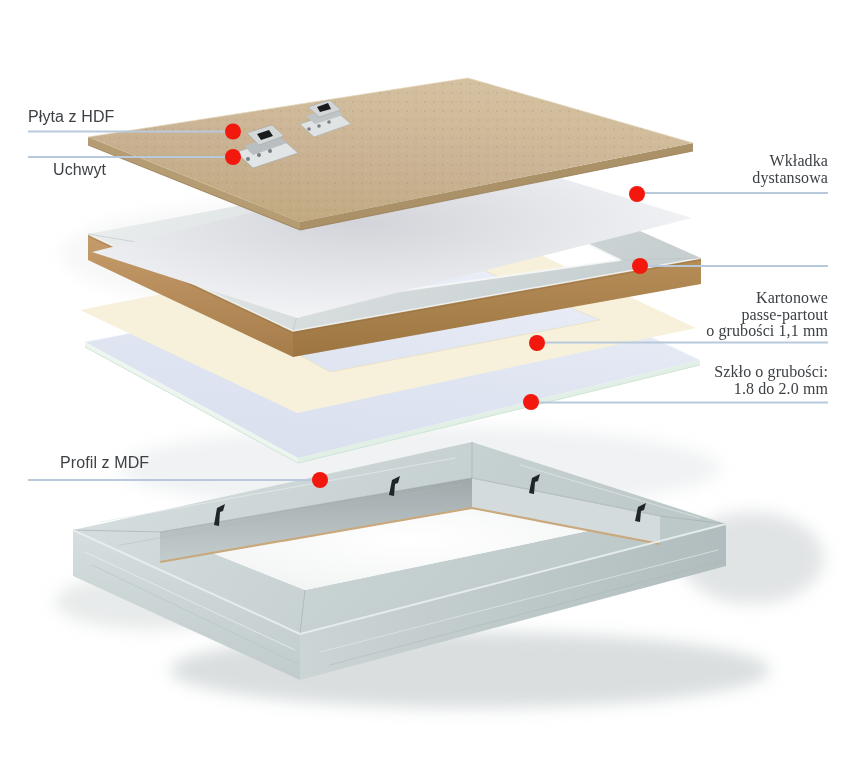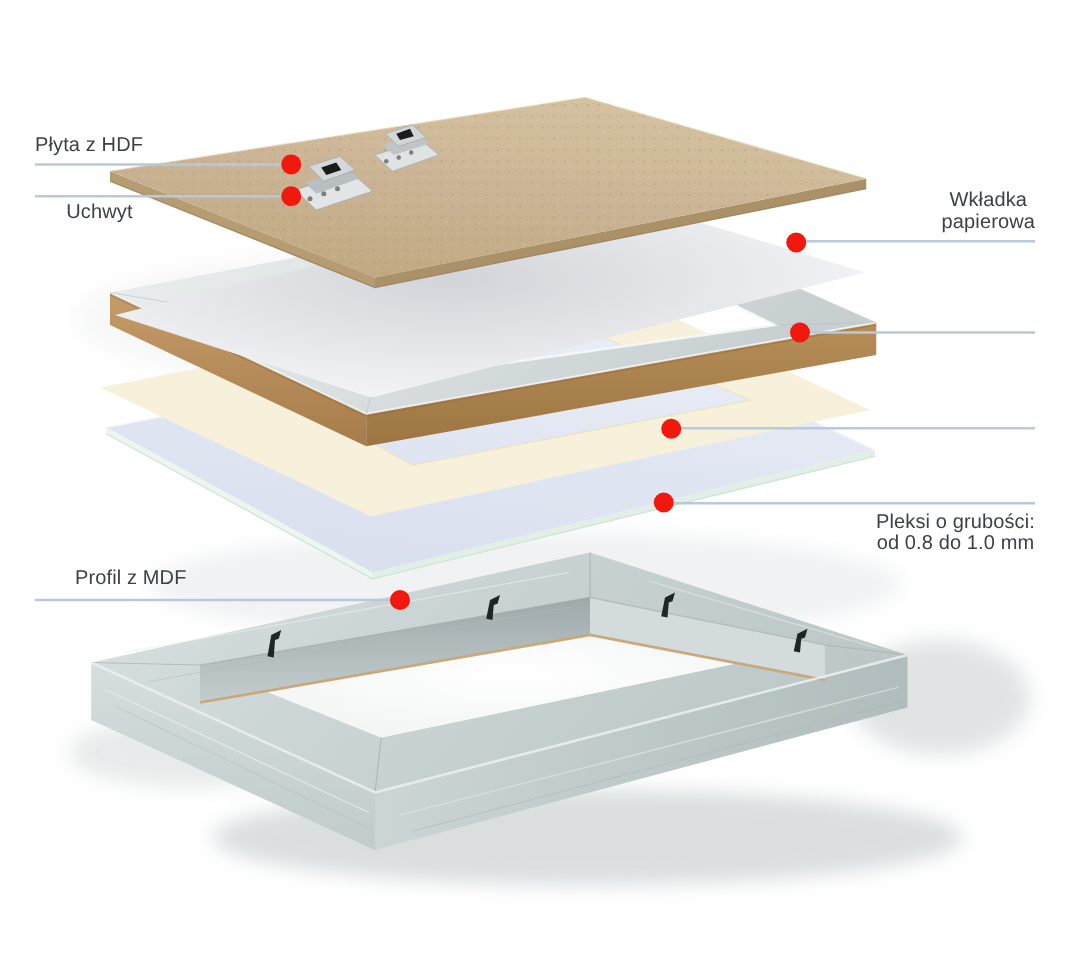--- a/index.html
+++ b/index.html
@@ -1,22 +1,22 @@
 <!DOCTYPE html>
 <html style="--background: #ffffff; --accent_red: #f2180e; --leader_line: #b7c9da; --label_text: #3d4145;"><head>
 <meta charset="utf-8">
 <style>
   html,body{margin:0;padding:0;background:#ffffff;}
   .stage{position:relative;width:857px;height:784px;background:var(--background,#fff);
          font-family:"Liberation Sans",sans-serif;overflow:hidden;}
   .stage svg{position:absolute;left:0;top:0;}
   .callout{position:absolute;font-size:16px;line-height:16.5px;color:var(--label_text,#3d4145);
            letter-spacing:0.1px;white-space:nowrap;}
-  .callout.right{text-align:right;}
-  .cl-line{display:block;text-align:center;}
+  .callout.right{text-align:right;font-family:Liberation Serif, serif;}
+  .cl-line{display:block;}
   .leader{stroke:var(--leader_line,#b7c9da);stroke-width:2;fill:none;}
   .dot{fill:var(--accent_red,#f2180e);}
 </style>
 </head>
 <body>
 
 <div class="stage">
 
 <svg width="857" height="784" viewBox="0 0 857 784">
   <defs>
@@ -209,20 +209,25 @@
   </div>
   <div class="callout" style="left:28px;top:162px;margin-left:25px;">
     <span class="cl-line">Uchwyt</span>
   </div>
   <div class="callout" style="left:28px;top:455px;margin-left:32px;">
     <span class="cl-line">Profil z MDF</span>
   </div>
 
   <div class="callout right" style="right:29px;top:153px;">
     <span class="cl-line">Wkładka</span>
-    <span class="cl-line">papierowa</span>
-  </div>
-  <div class="callout right" style="right:29px;top:410px;">
-    <span class="cl-line">Pleksi o grubości:</span>
-    <span class="cl-line">od 0.8 do 1.0 mm</span>
+    <span class="cl-line">dystansowa</span>
+  </div>
+  <div class="callout right" style="right:29px;top:290px;">
+    <span class="cl-line">Kartonowe</span>
+    <span class="cl-line">passe-partout</span>
+    <span class="cl-line">o grubości 1,1 mm</span>
+  </div>
+  <div class="callout right" style="right:29px;top:364px;">
+    <span class="cl-line">Szkło o grubości:</span>
+    <span class="cl-line">1.8 do 2.0 mm</span>
   </div>
 
 </div>
 
 </body></html>

